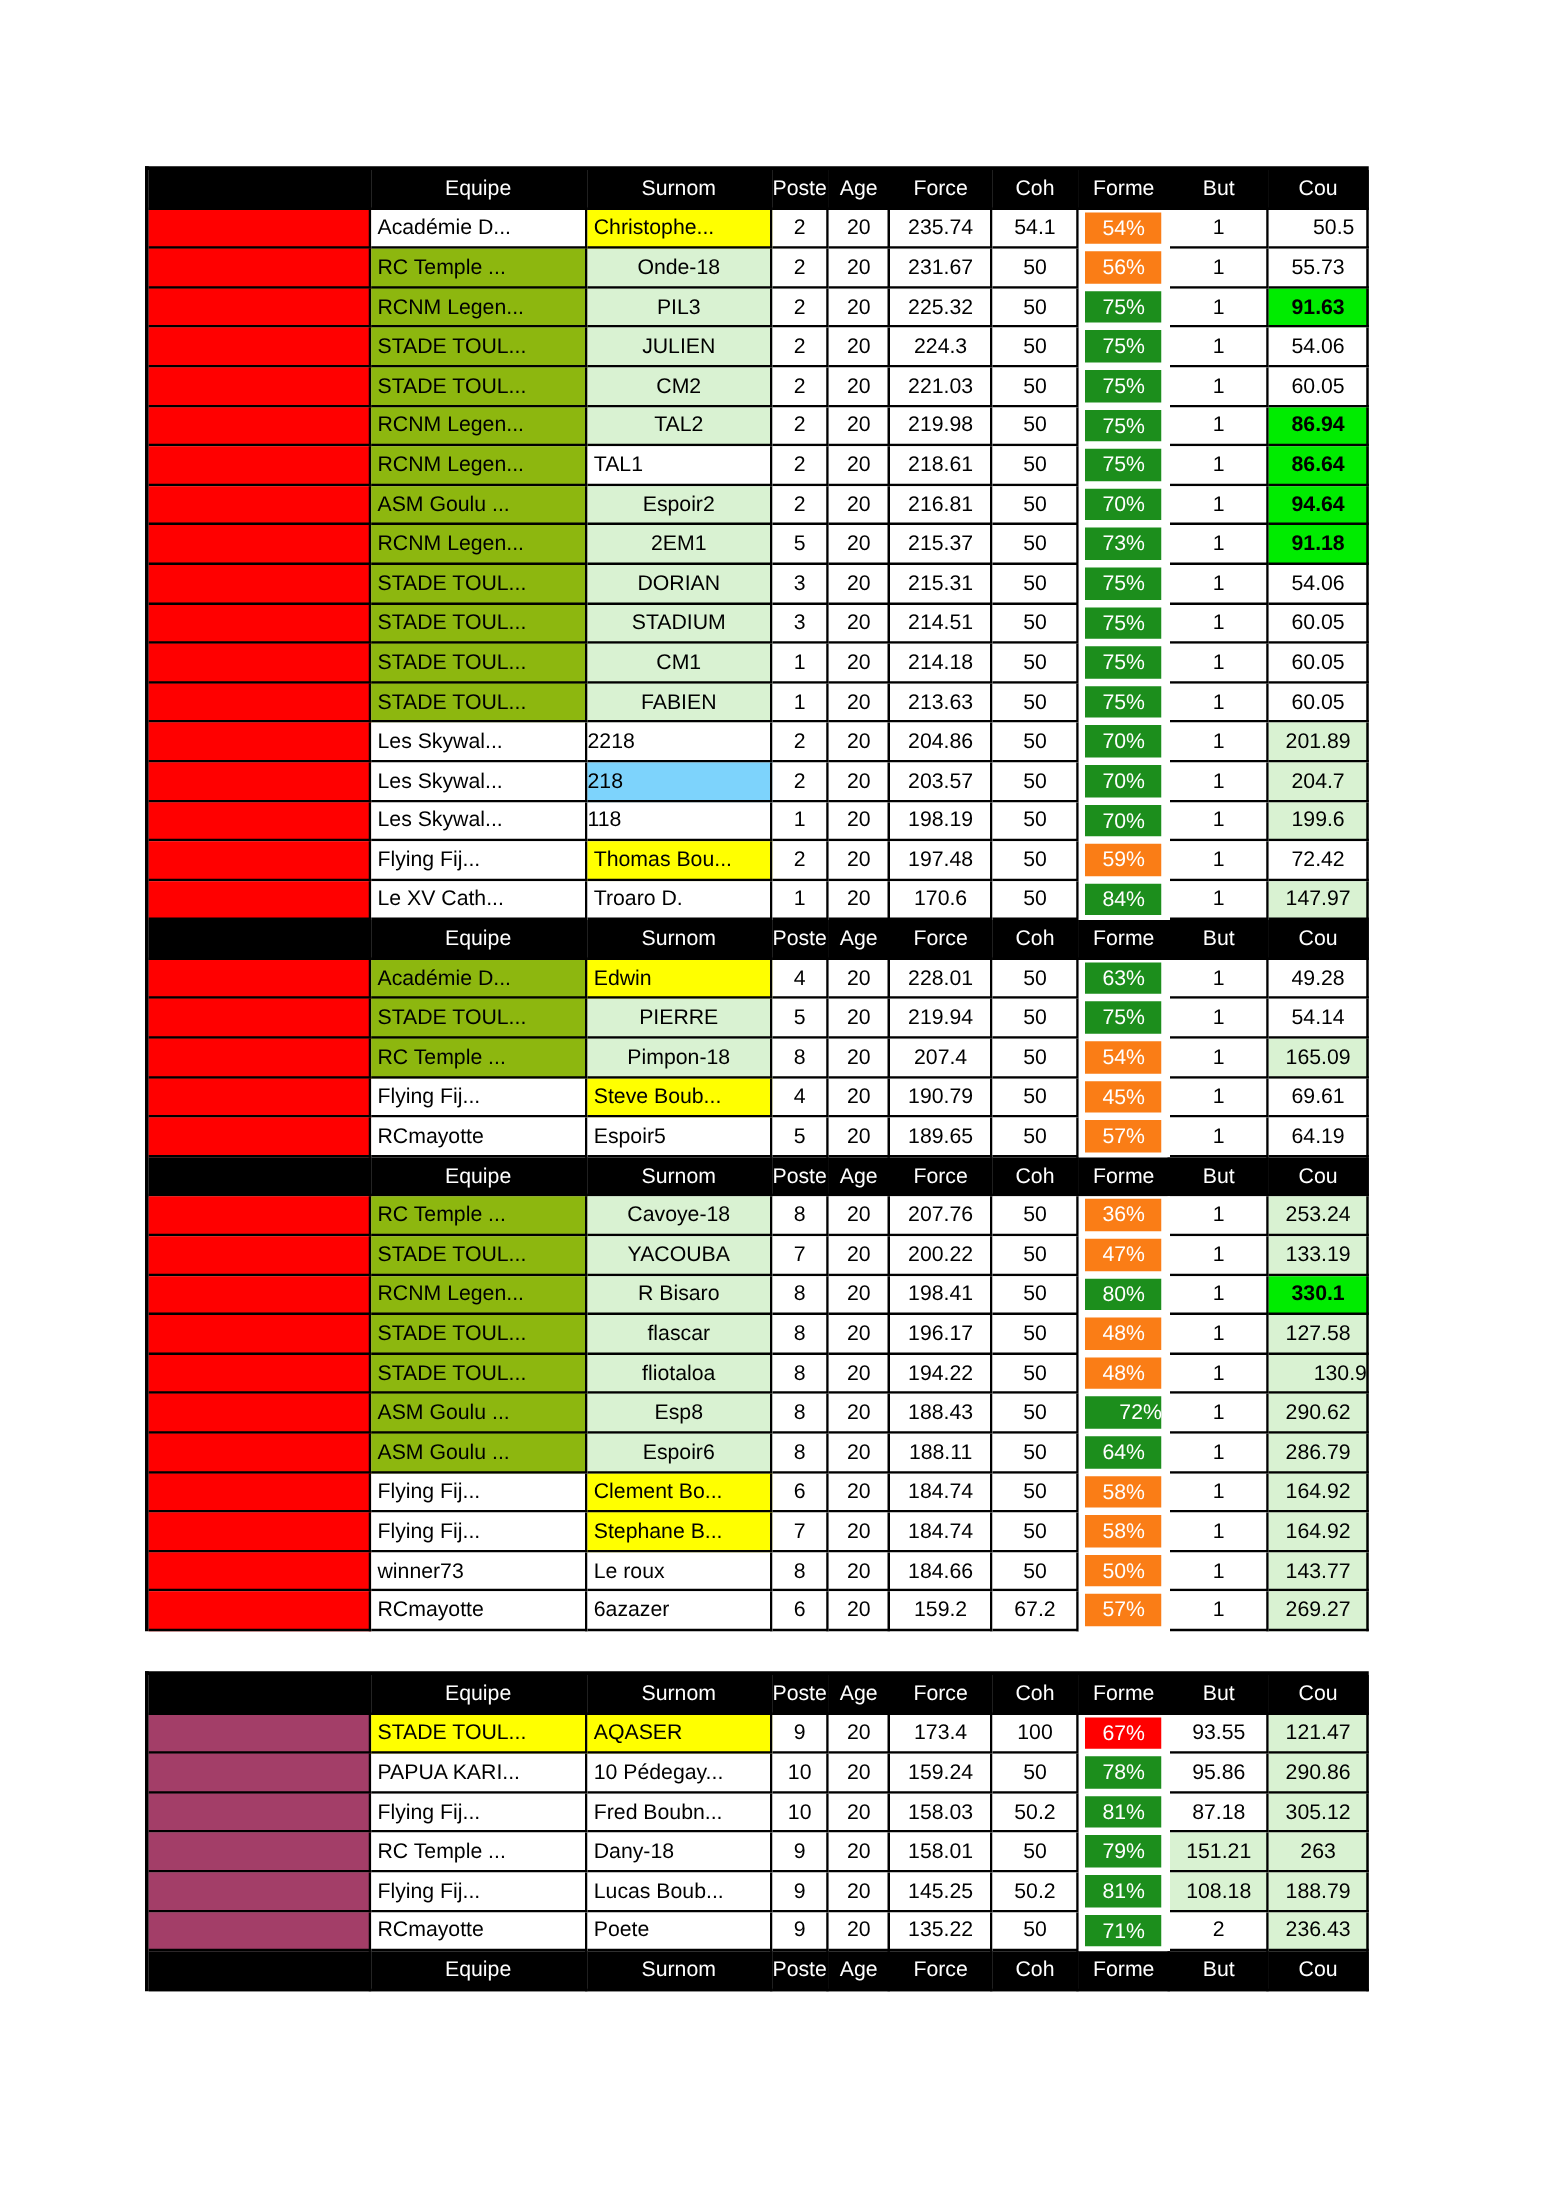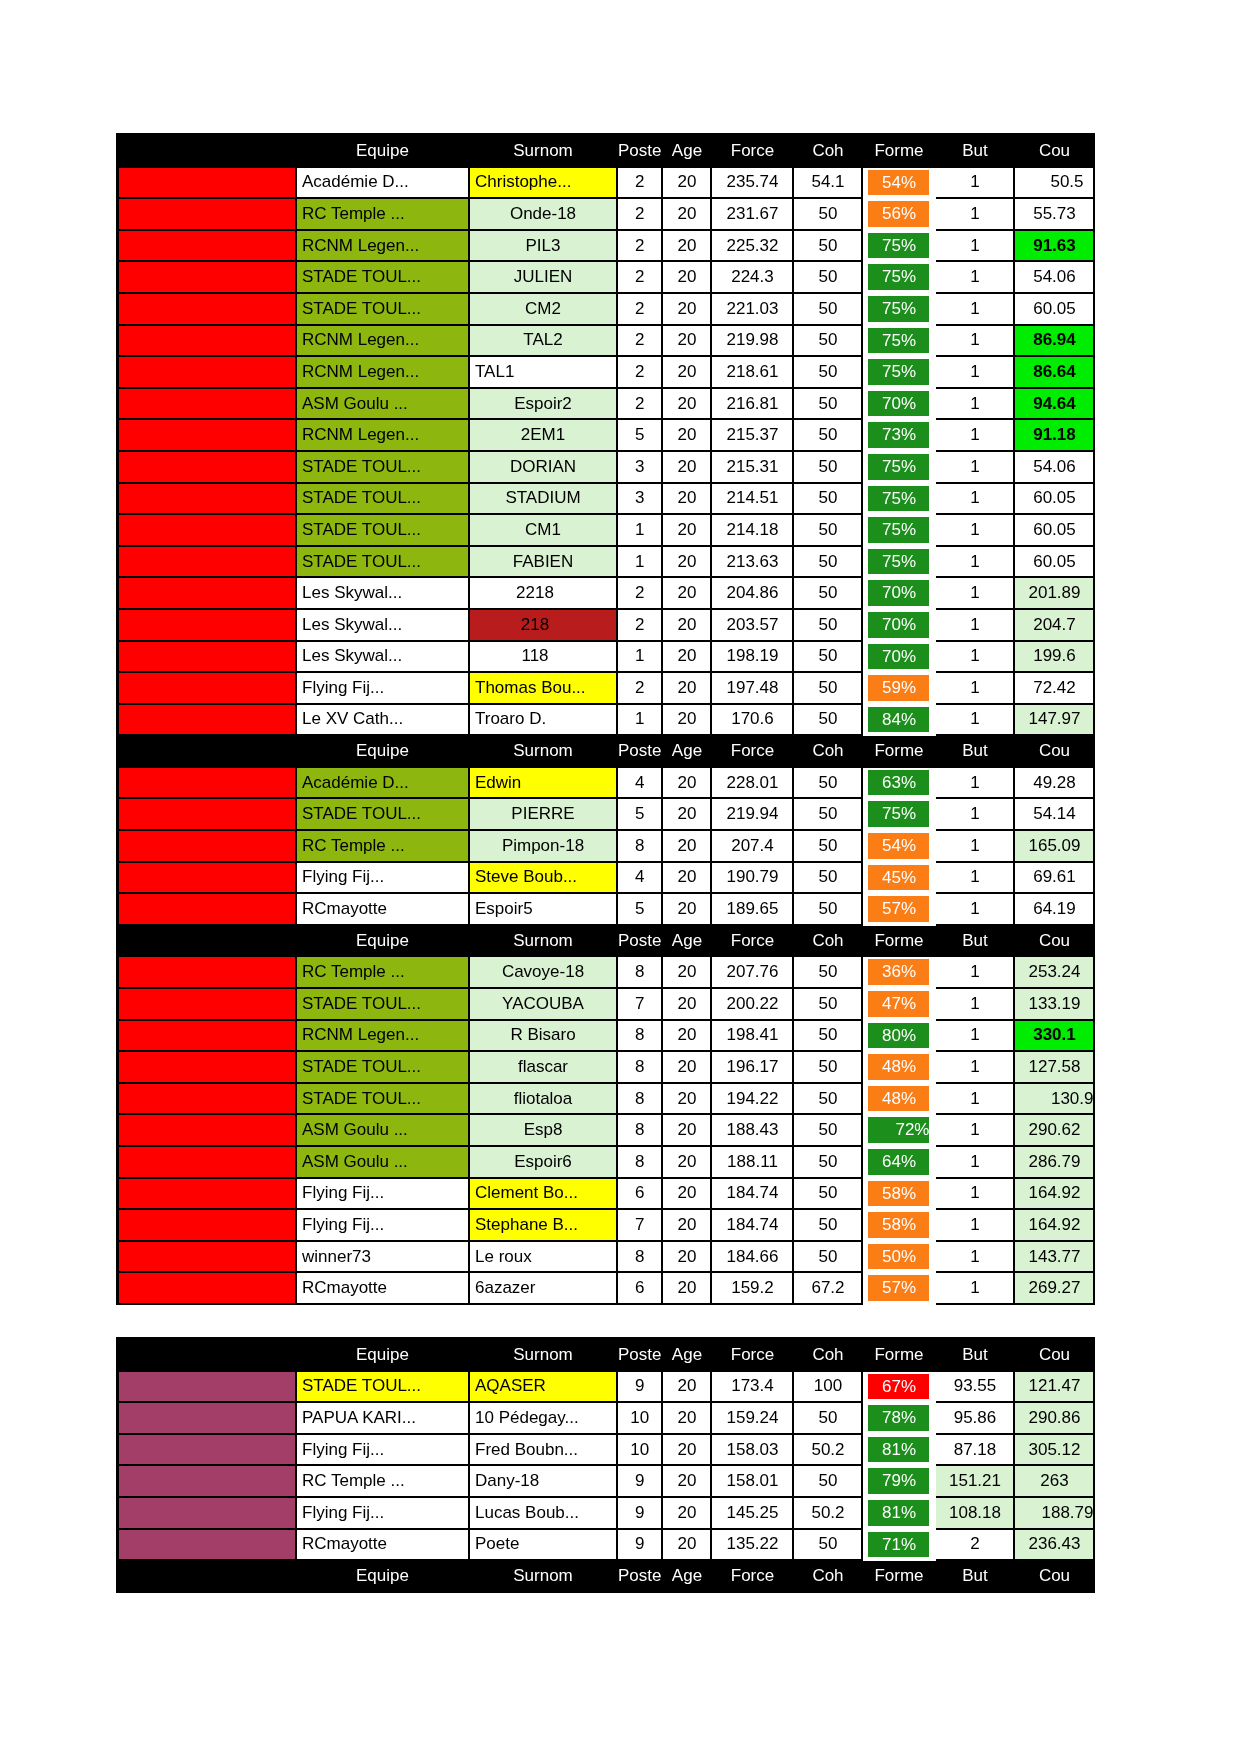--- a/index.html
+++ b/index.html
@@ -5,21 +5,21 @@
   html,body{margin:0;padding:0;width:1241px;height:1754px;background:#FFFFFF;position:relative;
     font-family:"Liberation Sans", sans-serif;}
   .sheet{position:absolute;left:116px;border-spacing:0;table-layout:fixed;
     border-top:3px solid #000;border-left:3px solid #000;}
   .sheet td{box-sizing:border-box;height:31.6px;padding:0;margin:0;
     border-right:2px solid #000;border-bottom:2px solid #000;
     font-size:17px;line-height:28px;color:#000;text-align:center;
     overflow:hidden;white-space:nowrap;background:#FFFFFF;}
   .sheet td.hdr{background:#000000;color:#FFFFFF;border-color:#000;}
   .sheet td.left{text-align:left;padding-left:5px;}
-  .sheet td.right{text-align:center;padding-right:16px;}
+  .sheet td.right{text-align:left;padding-right:16px;}
   .sheet td.formecell{border-right-color:#FFFFFF;border-bottom-color:#FFFFFF;background:#FFFFFF;}
   .sheet td.bold{font-weight:bold;}
   .fbox{margin:2px 5px;height:25.6px;line-height:25.6px;color:#FFFFFF;text-align:center;font-size:17px;}
 </style>
 </head>
 <body>
 
 <table class="sheet" id="t1" style="top:133px">
   <colgroup>
     <col style="width:178px">
@@ -238,21 +238,21 @@
         <td>50</td>
         <td class="formecell">
           <div class="fbox" style="background: rgb(28, 142, 28);">70%</div>
         </td>
         <td style="background: rgb(255, 255, 255);">1</td>
         <td style="background: rgb(217, 242, 210);">201.89</td>
       </tr>
       <tr>
         <td style="background: rgb(255, 0, 0);"></td>
         <td class="left" style="background: rgb(255, 255, 255);">Les Skywal...</td>
-        <td class="right" style="background: #b91c1c;">218</td>
+        <td class="right" style="background: #7dd3fc;">218</td>
         <td>2</td>
         <td>20</td>
         <td>203.57</td>
         <td>50</td>
         <td class="formecell">
           <div class="fbox" style="background: rgb(28, 142, 28);">70%</div>
         </td>
         <td style="background: rgb(255, 255, 255);">1</td>
         <td style="background: rgb(217, 242, 210);">204.7</td>
       </tr>
@@ -636,21 +636,21 @@
         <td class="left" style="background: rgb(255, 255, 255);">Flying Fij...</td>
         <td class="left" style="background: rgb(255, 255, 255);">Lucas Boub...</td>
         <td>9</td>
         <td>20</td>
         <td>145.25</td>
         <td>50.2</td>
         <td class="formecell">
           <div class="fbox" style="background: rgb(28, 142, 28);">81%</div>
         </td>
         <td style="background: rgb(217, 242, 210);">108.18</td>
-        <td style="background: rgb(217, 242, 210); text-align: right;">188.79</td>
+        <td style="background: rgb(217, 242, 210);">188.79</td>
       </tr>
       <tr>
         <td style="background: rgb(163, 62, 104);"></td>
         <td class="left" style="background: rgb(255, 255, 255);">RCmayotte</td>
         <td class="left" style="background: rgb(255, 255, 255);">Poete</td>
         <td>9</td>
         <td>20</td>
         <td>135.22</td>
         <td>50</td>
         <td class="formecell">

